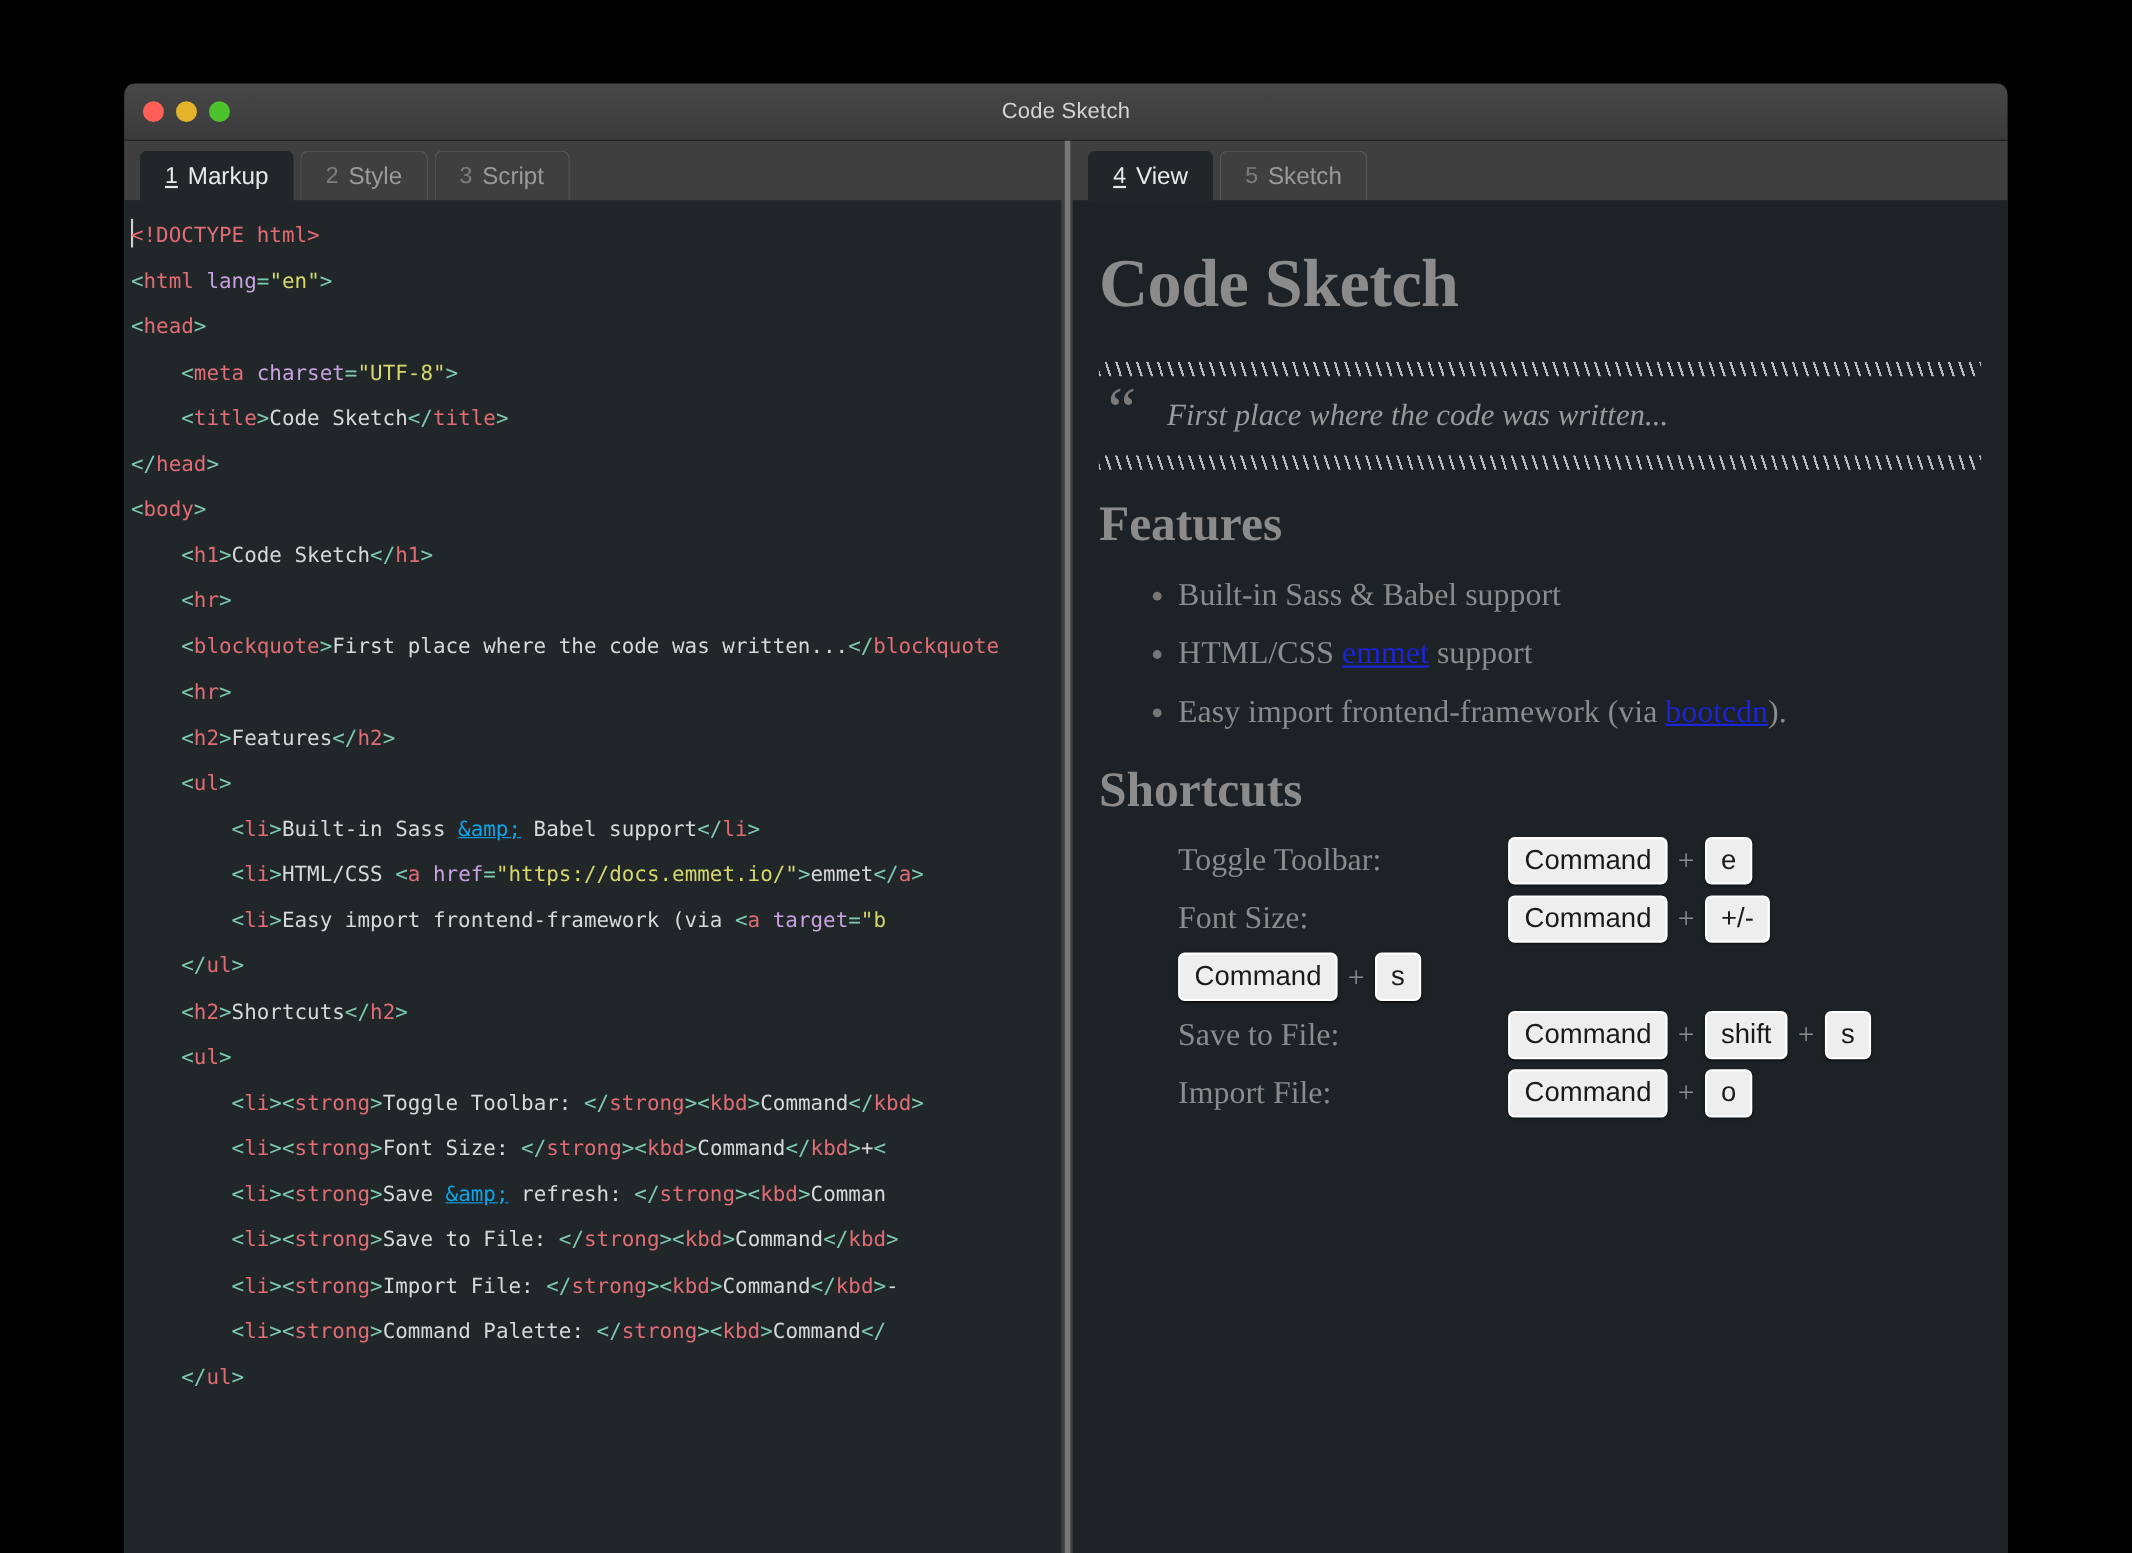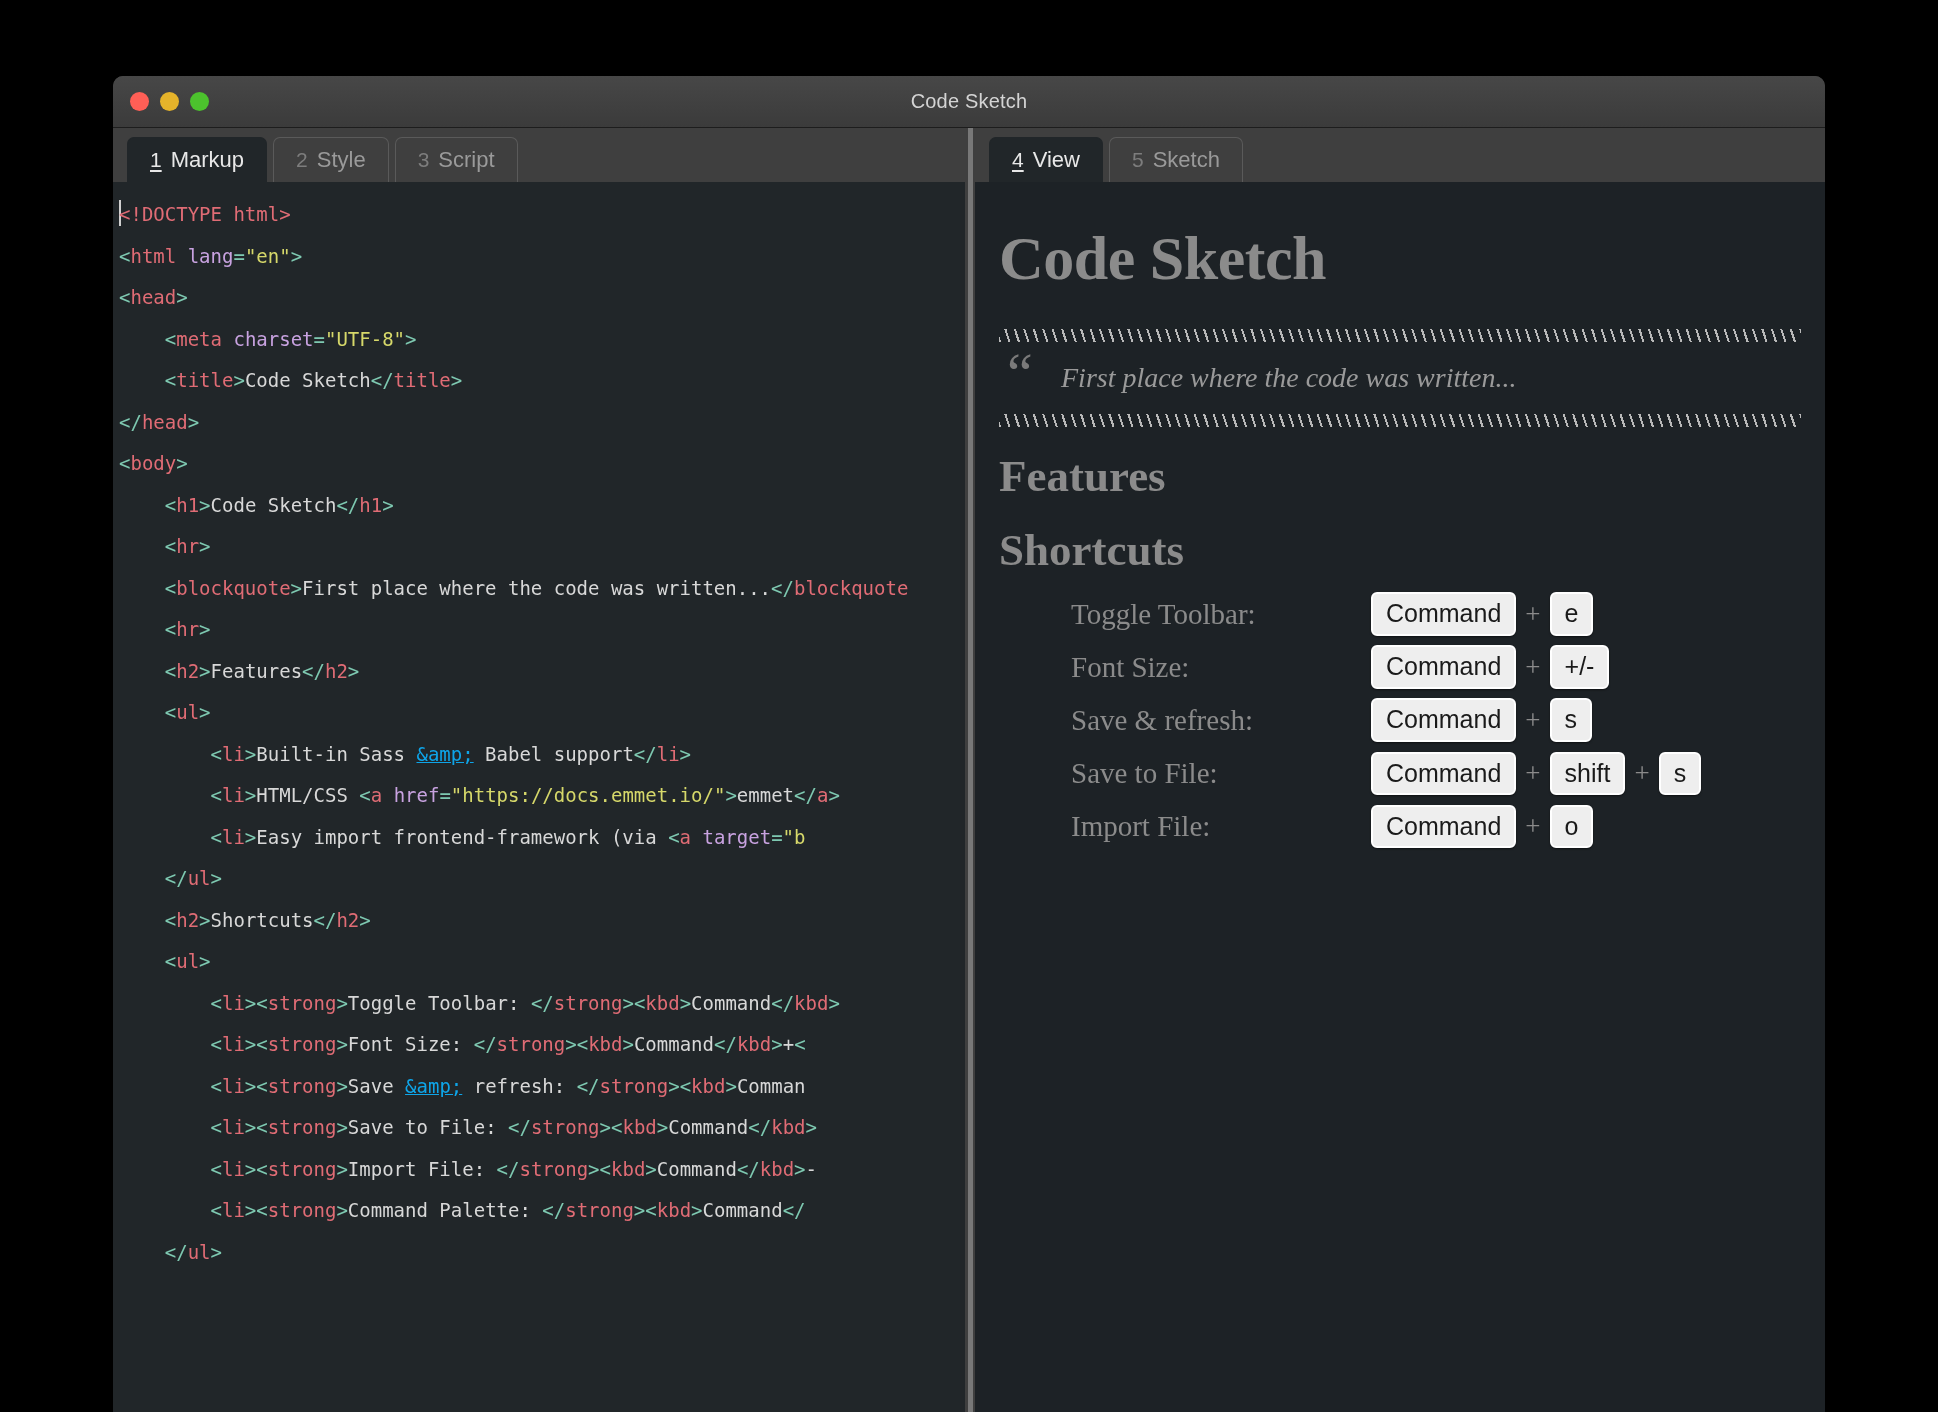--- a/index.html
+++ b/index.html
@@ -329,41 +329,45 @@
         <div class="rule"></div>
 
         <blockquote>
           <span class="qmark">“</span>
           <span>First place where the code was written...</span>
         </blockquote>
 
         <div class="rule"></div>
 
         <h2>Features</h2>
+        <ul id="features-list">
+            <li><span>Built-in Sass &amp; Babel support</span></li>
+            <li><span>HTML/CSS </span><a href="#">emmet</a><span> support</span></li>
+            <li><span>Easy import frontend-framework (via </span><a href="#">bootcdn</a><span>).</span></li>
+          </ul>
 
         <h2>Shortcuts</h2>
         <ul class="shortcut-list" id="shortcuts-list">
             <li>
               <span class="sc-label">Toggle Toolbar:</span>
               <span class="sc-keys">
                 <kbd>Command</kbd>
                 <span class="plus">+</span>
                 <kbd>e</kbd>
               </span>
             </li>
             <li>
               <span class="sc-label">Font Size:</span>
               <span class="sc-keys">
                 <kbd>Command</kbd>
                 <span class="plus">+</span>
                 <kbd>+/-</kbd>
               </span>
             </li>
             <li>
-              <span class="sc-label">Save &amp; refresh:</span>
               <span class="sc-keys">
                 <kbd>Command</kbd>
                 <span class="plus">+</span>
                 <kbd>s</kbd>
               </span>
             </li>
             <li>
               <span class="sc-label">Save to File:</span>
               <span class="sc-keys">
                 <kbd>Command</kbd>

